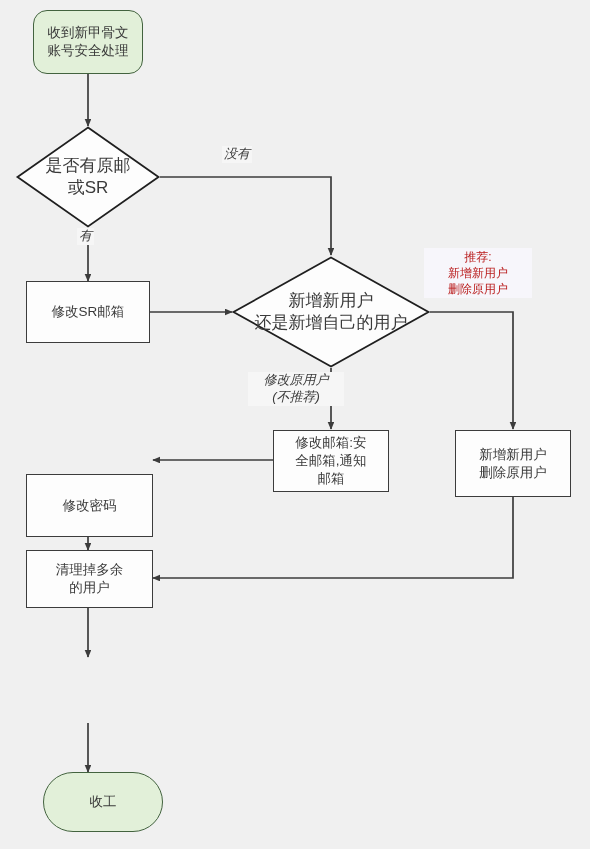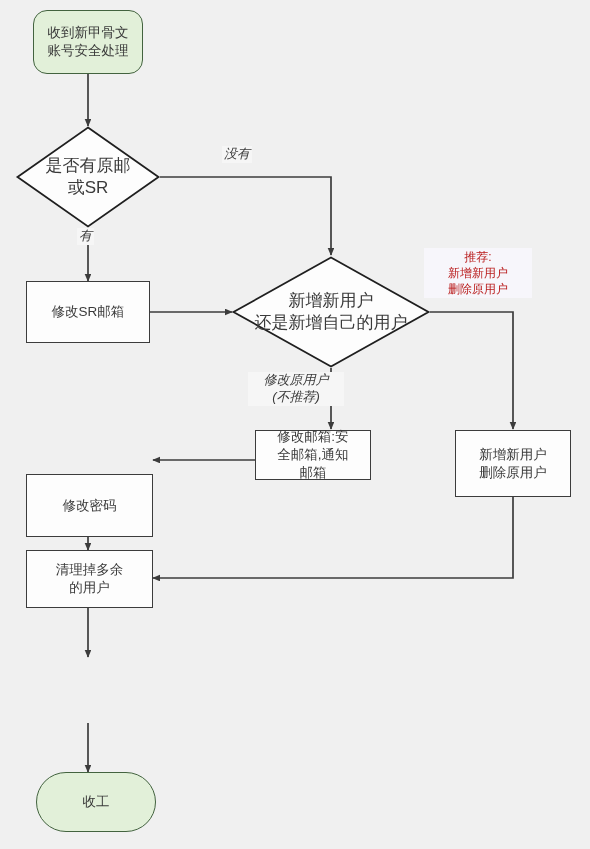--- a/index.html
+++ b/index.html
@@ -152,34 +152,34 @@
   <div class="node process" style="left:26px; top:281px; width:124px; height:62px;">修改SR邮箱</div>
 
   <div class="diamond-wrap" style="left:232px; top:256px; width:198px; height:112px;">
     <svg width="198" height="112" viewBox="0 0 198 112">
       <polygon points="99,1.5 196.5,56 99,110.5 1.5,56" fill="#fdfdfd" stroke="#1f1f1f" stroke-width="1.8" stroke-linejoin="miter"></polygon>
     </svg>
     <div class="diamond-label">新增新用户
 还是新增自己的用户</div>
   </div>
 
-  <div class="node process" style="left:255px; top:430px; width:116px; height:50px;">修改邮箱:安
+  <div class="node process" style="left:273px; top:430px; width:116px; height:62px;">修改邮箱:安
 全邮箱,通知
 邮箱</div>
 
   <div class="node process" style="left:455px; top:430px; width:116px; height:67px;">新增新用户
 删除原用户</div>
 
   <div class="node process" style="left:26px; top:430px; width:127px; height:63px;margin-top:44px;">修改密码</div>
 
   <div class="node process" style="left:26px; top:550px; width:127px; height:58px;">清理掉多余
 的用户</div>
 
 
-  <div class="node terminator end-node" style="left:36px; top:772px; width:120px; height:60px;">收工</div>
+  <div class="node terminator end-node" style="left:43px; top:772px; width:120px; height:60px;">收工</div>
 
   <div class="edge-label" style="left:222px; top:146px;">没有</div>
 
   <div class="edge-label" style="left:77px; top:228px;">有</div>
 
   <div class="edge-label" style="left:248px; top:372px; width:92px;">修改原用户
 (不推荐)</div>
 
   <div class="note-label" style="left:424px; top:248px; width:102px;">推荐:
 新增新用户

